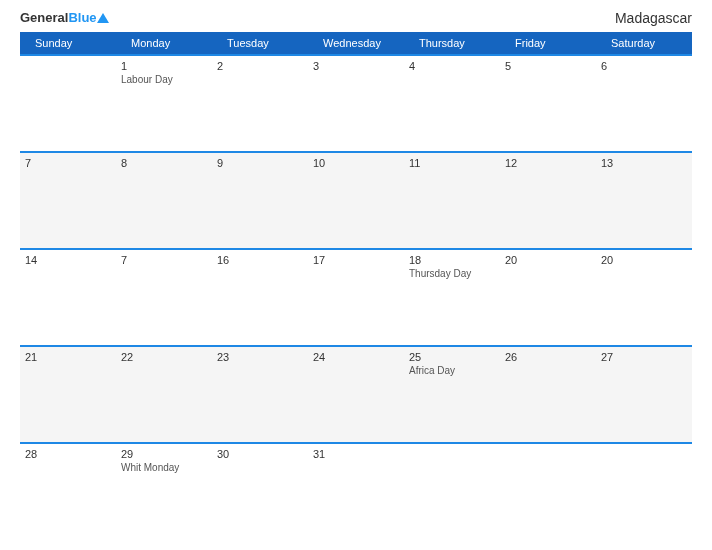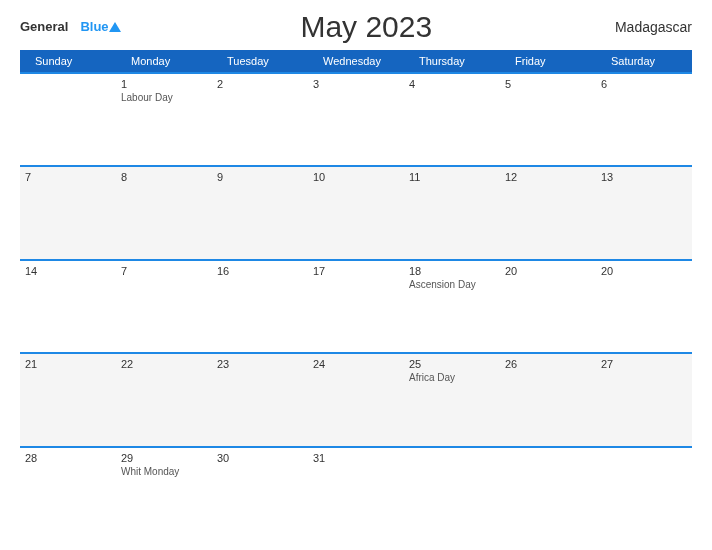--- a/index.html
+++ b/index.html
@@ -29,21 +29,20 @@
     }
     .logo-general {
       font-size: 13px;
       font-weight: bold;
       color: #333;
     }
     .logo-blue {
       display: flex;
       align-items: center;
       gap: 0;
-      padding-left: 12px;
     }
     .logo-blue-text {
       font-size: 13px;
       font-weight: bold;
       color: #2196F3;
     }
     .logo-triangle {
       width: 0;
       height: 0;
       border-left: 6px solid transparent;
@@ -126,21 +125,20 @@
 <body>
 
 <div class="header">
   <div class="logo">
     <span class="logo-general">General</span>
     <div class="logo-blue">
       <span class="logo-blue-text">Blue</span>
       <span class="logo-triangle"></span>
     </div>
   </div>
-  <div class="calendar-title">May 2023</div>
   <div class="country-name">Madagascar</div>
 </div>
 
 <table class="calendar">
   <thead>
     <tr>
     <th>Sunday</th>
         <th>Monday</th>
         <th>Tuesday</th>
         <th>Wednesday</th>
@@ -203,21 +201,21 @@
           <span class="day-num">7</span>
         </td>
         <td>
           <span class="day-num">16</span>
         </td>
         <td>
           <span class="day-num">17</span>
         </td>
         <td>
           <span class="day-num">18</span>
-          <span class="holiday">Ascension Day</span>
+          <span class="holiday">Thursday Day</span>
         </td>
         <td>
           <span class="day-num">20</span>
         </td>
         <td>
           <span class="day-num">20</span>
         </td>
       </tr>
       <tr>
         <td>

